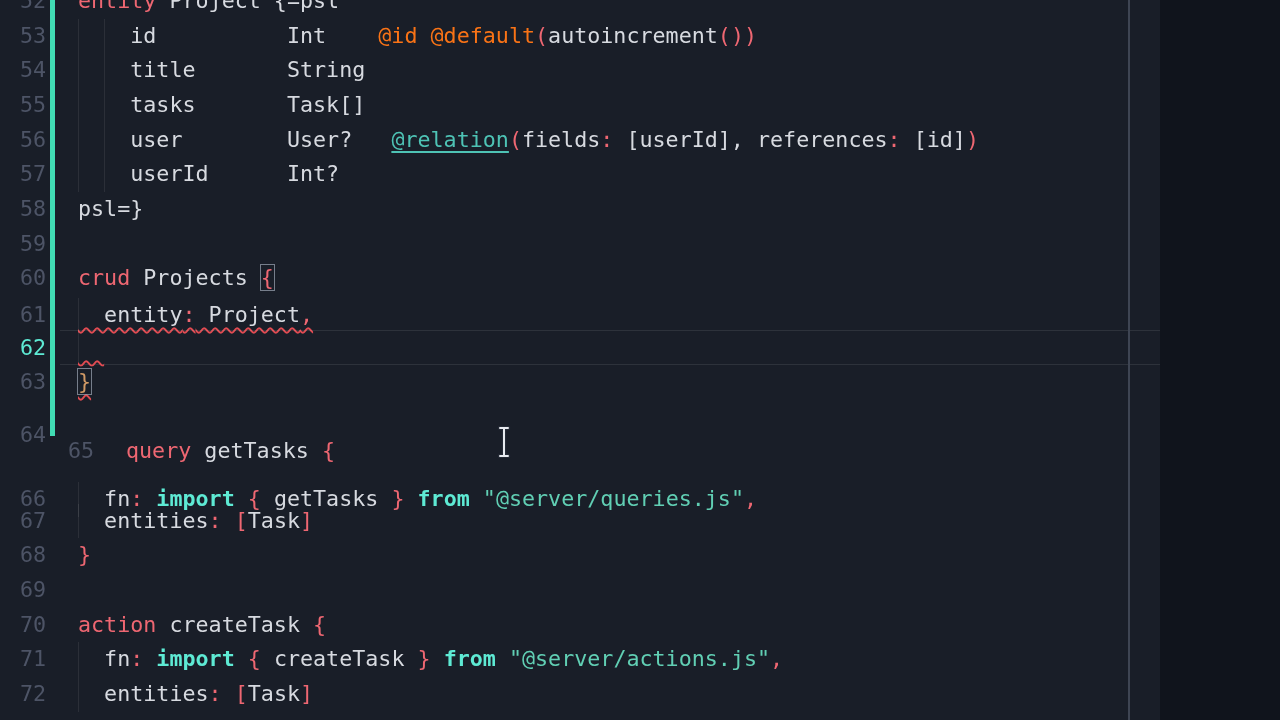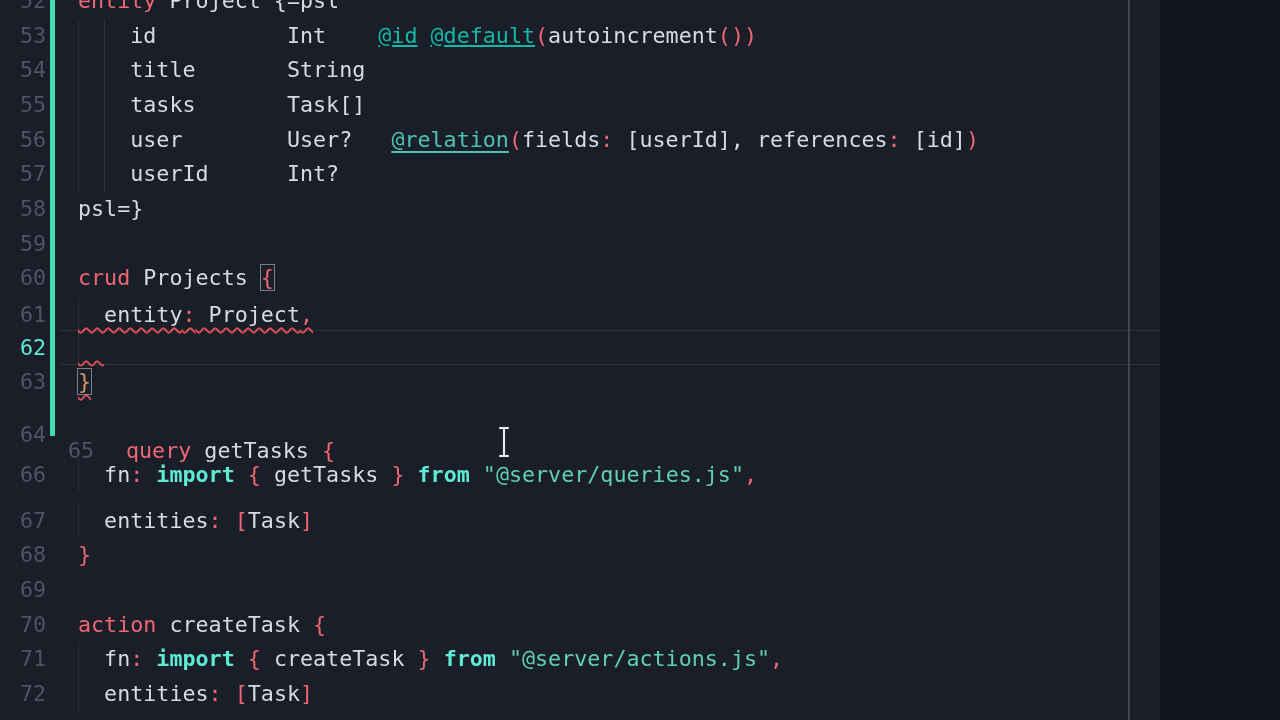--- a/index.html
+++ b/index.html
@@ -21,21 +21,21 @@
     position:absolute;left:0;top:0;width:46px;text-align:right;
     color:#4d5466;line-height:34.65px;user-select:none;
   }
   .row.current .ln{color:#5eead4;}
   .code{position:absolute;left:78px;top:0;white-space:pre;line-height:34.65px;}
   .guide{position:absolute;top:0;bottom:0;width:1px;background:rgba(255,255,255,0.08);}
   .t-kw{color:#ee6772;}
   .t-tx{color:#d7dae0;}
   .t-pn{color:#ee6772;}
   .t-pnor{color:#d19a66;}
-  .t-at{color:#14b8a6;text-decoration:underline;}
+  .t-at{color:#f97316;}
   .t-atul{color:#4ec3b5;text-decoration:underline;text-decoration-color:#4ec3b5;
           text-underline-offset:4px;text-decoration-thickness:1.5px;}
   .t-imp{color:#5eead4;font-weight:bold;}
   .t-str{color:#61cfb4;}
   .sqg{
     text-decoration-line:underline;text-decoration-style:wavy;
     text-decoration-color:#e14b52;text-decoration-thickness:1.7px;
     text-underline-offset:5px;text-decoration-skip-ink:none;
   }
   .box{outline:1px solid rgba(195,205,220,0.55);}
@@ -110,21 +110,21 @@
         <span class="code"><span class="t-pnor box sqg">}</span></span>
       </div>
       <div class="row" style="top: 418px;">
         <span class="ln">64</span>
         <span class="code"></span>
       </div>
       <div class="row" style="top: 434.45px; margin-left: 48px;">
         <span class="ln">65</span>
         <span class="code"><span class="t-kw">query</span><span class="t-tx"> getTasks </span><span class="t-pn">{</span></span>
       </div>
-      <div class="row" style="top: 458px;">
+      <div class="row" style="top: 482px;">
         <span class="ln">66</span>
         <span class="guide" style="left: 77.5px;"></span>
         <span class="code"><span class="t-tx">  fn</span><span class="t-pn">:</span><span class="t-tx"> </span><span class="t-imp">import</span><span class="t-tx"> </span><span class="t-pn">{</span><span class="t-tx"> getTasks </span><span class="t-pn">}</span><span class="t-tx"> </span><span class="t-imp">from</span><span class="t-tx"> </span><span class="t-str">"@server/queries.js"</span><span class="t-pn">,</span></span>
       </div>
       <div class="row" style="top: 503.75px;">
         <span class="ln">67</span>
         <span class="guide" style="left: 77.5px;"></span>
         <span class="code"><span class="t-tx">  entities</span><span class="t-pn">:</span><span class="t-tx"> </span><span class="t-pn">[</span><span class="t-tx">Task</span><span class="t-pn">]</span></span>
       </div>
       <div class="row" style="top: 538.4px;">

